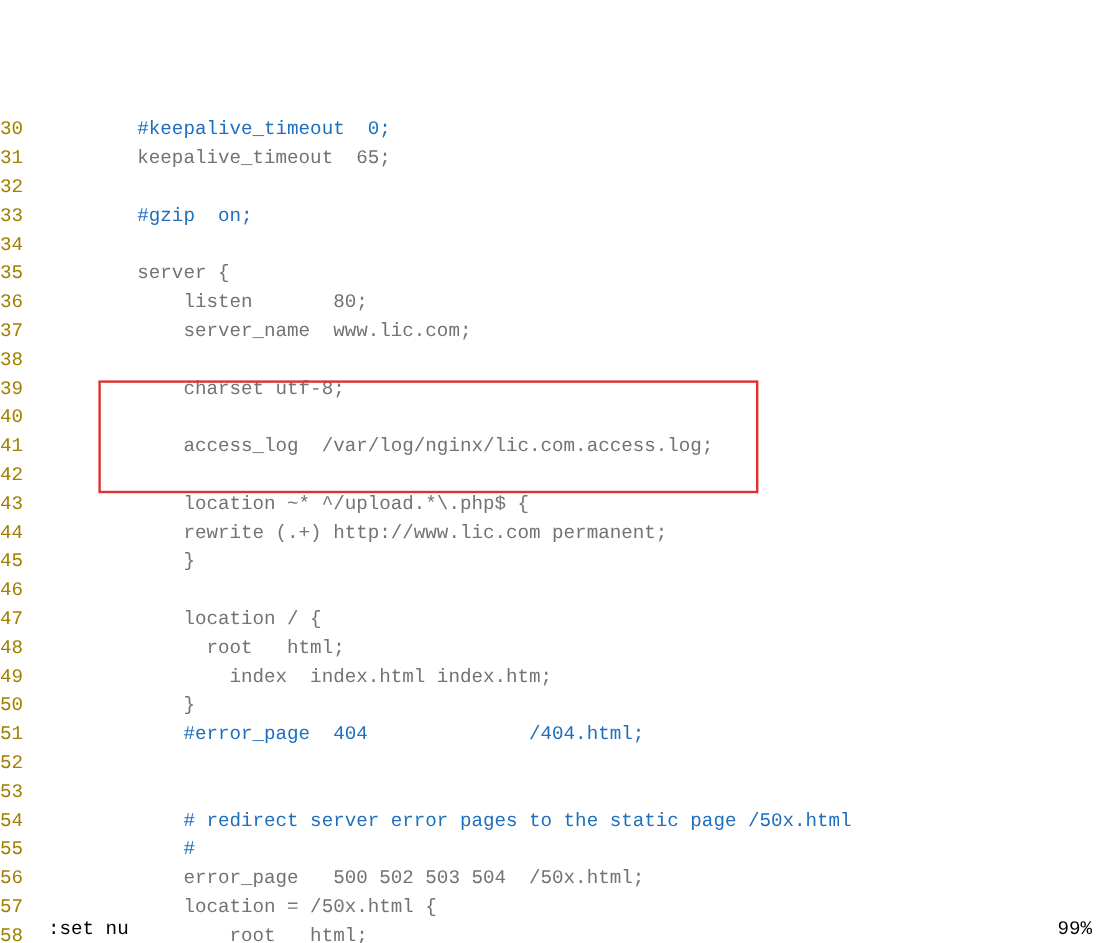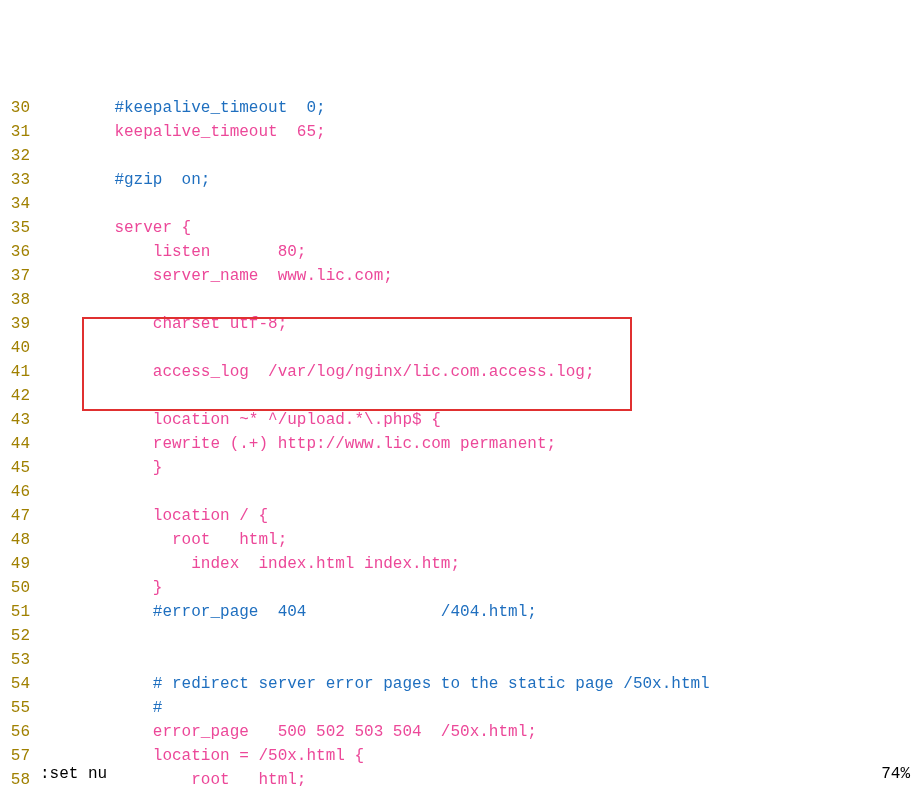--- a/index.html
+++ b/index.html
@@ -17,31 +17,30 @@
   }
   .editor {
     position: relative;
   }
   .line {
     display: flex;
     height: 24px;
   }
   .lineno {
     color: #a08000;
-    text-align: right;
     width: 30px;
     flex-shrink: 0;
     user-select: none;
   }
   .gutter {
     width: 46px;
     flex-shrink: 0;
   }
   .code {
-    color: #ec4899;
+    color: #737373;
   }
   .comment { color: #1f6fbf; text-align: right; }
   .hlbox {
     position: absolute;
     border: 2px solid #e03030;
     left: 82px;
     top: 317px;
     width: 550px;
     height: 94px;
     pointer-events: none;
@@ -66,17 +65,17 @@
 
 
 
 <div class="editor" id="editor"><div class="line"><span class="lineno">30</span><span class="gutter"></span><span class="code">    </span><span class="comment">#keepalive_timeout  0;</span></div><div class="line"><span class="lineno">31</span><span class="gutter"></span><span class="code">    keepalive_timeout  65;</span></div><div class="line"><span class="lineno">32</span><span class="gutter"></span><span class="code"></span></div><div class="line"><span class="lineno">33</span><span class="gutter"></span><span class="code">    </span><span class="comment">#gzip  on;</span></div><div class="line"><span class="lineno">34</span><span class="gutter"></span><span class="code"></span></div><div class="line"><span class="lineno">35</span><span class="gutter"></span><span class="code">    server {</span></div><div class="line"><span class="lineno">36</span><span class="gutter"></span><span class="code">        listen       80;</span></div><div class="line"><span class="lineno">37</span><span class="gutter"></span><span class="code">        server_name  www.lic.com;</span></div><div class="line"><span class="lineno">38</span><span class="gutter"></span><span class="code"></span></div><div class="line"><span class="lineno">39</span><span class="gutter"></span><span class="code">        charset utf-8;</span></div><div class="line"><span class="lineno">40</span><span class="gutter"></span><span class="code"></span></div><div class="line"><span class="lineno">41</span><span class="gutter"></span><span class="code">        access_log  /var/log/nginx/lic.com.access.log;</span></div><div class="line"><span class="lineno">42</span><span class="gutter"></span><span class="code"></span></div><div class="line"><span class="lineno">43</span><span class="gutter"></span><span class="code">        location ~* ^/upload.*\.php$ {</span></div><div class="line"><span class="lineno">44</span><span class="gutter"></span><span class="code">        rewrite (.+) http://www.lic.com permanent;</span></div><div class="line"><span class="lineno">45</span><span class="gutter"></span><span class="code">        }</span></div><div class="line"><span class="lineno">46</span><span class="gutter"></span><span class="code"></span></div><div class="line"><span class="lineno">47</span><span class="gutter"></span><span class="code">        location / {</span></div><div class="line"><span class="lineno">48</span><span class="gutter"></span><span class="code">          root   html;</span></div><div class="line"><span class="lineno">49</span><span class="gutter"></span><span class="code">            index  index.html index.htm;</span></div><div class="line"><span class="lineno">50</span><span class="gutter"></span><span class="code">        }</span></div><div class="line"><span class="lineno">51</span><span class="gutter"></span><span class="code">        </span><span class="comment">#error_page  404              /404.html;</span></div><div class="line"><span class="lineno">52</span><span class="gutter"></span><span class="code"></span></div><div class="line"><span class="lineno">53</span><span class="gutter"></span><span class="code"></span></div><div class="line"><span class="lineno">54</span><span class="gutter"></span><span class="code">        </span><span class="comment"># redirect server error pages to the static page /50x.html</span></div><div class="line"><span class="lineno">55</span><span class="gutter"></span><span class="code">        </span><span class="comment">#</span></div><div class="line"><span class="lineno">56</span><span class="gutter"></span><span class="code">        error_page   500 502 503 504  /50x.html;</span></div><div class="line"><span class="lineno">57</span><span class="gutter"></span><span class="code">        location = /50x.html {</span></div><div class="line"><span class="lineno">58</span><span class="gutter"></span><span class="code">            root   html;</span></div></div>
 
 <div class="hlbox"></div>
 
 <div class="statusbar">
   <span class="status-left">:set nu</span>
   <span class="status-mid"></span>
-  <span class="status-pct">74%</span>
+  <span class="status-pct">99%</span>
 </div>
 
 
 
 
 </body></html>

